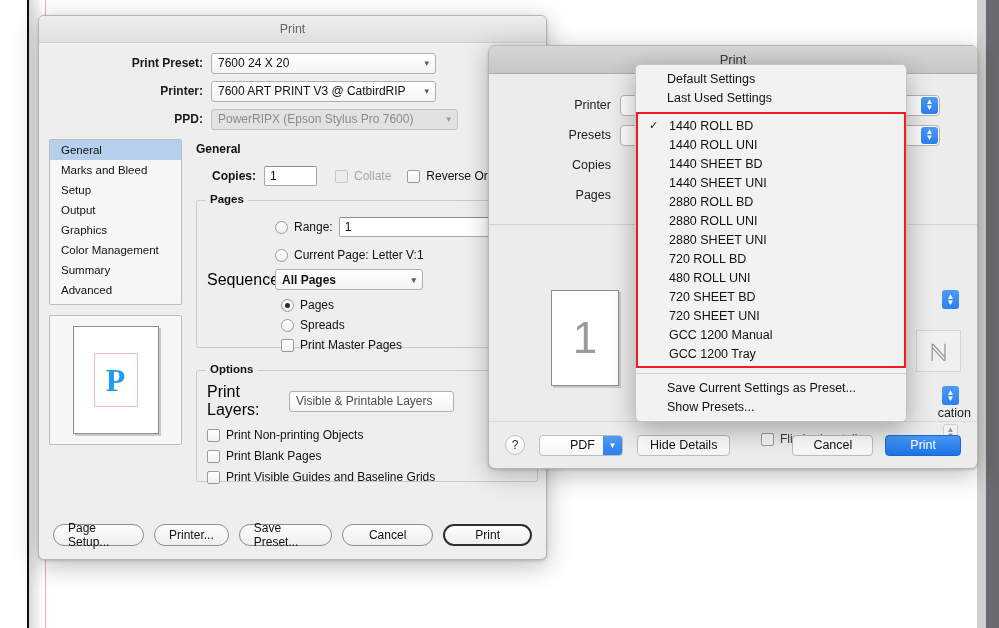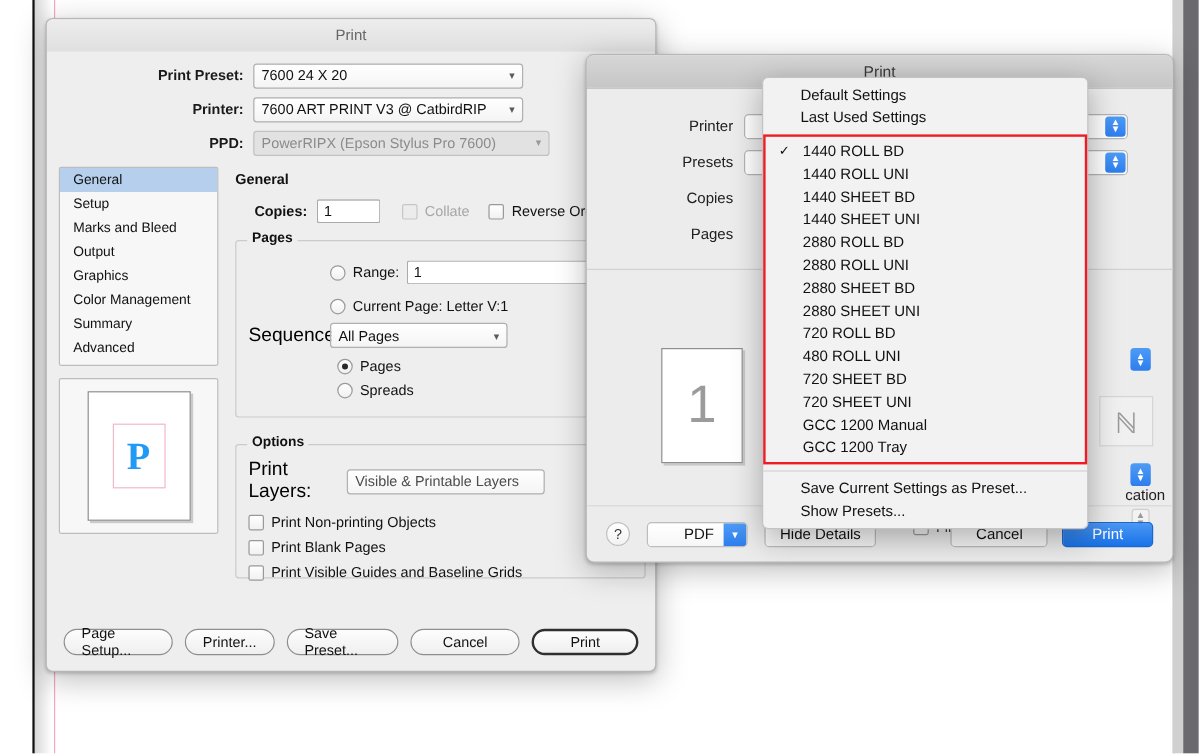--- a/index.html
+++ b/index.html
@@ -227,22 +227,22 @@
         <span class="chev">▾</span>
       </div>
     </div>
   </div>
 
   <div class="id-body">
 
     <div class="id-side">
       <div class="side-list">
         <div class="side-item sel">General</div>
+        <div class="side-item">Marks and Bleed</div>
         <div class="side-item">Setup</div>
-        <div class="side-item">Marks and Bleed</div>
         <div class="side-item">Output</div>
         <div class="side-item">Graphics</div>
         <div class="side-item">Color Management</div>
         <div class="side-item">Summary</div>
         <div class="side-item">Advanced</div>
       </div>
       <div class="preview-box">
         <div class="page-sheet">
           <div class="page-frame">
             <span class="glyph">P</span>
@@ -275,35 +275,40 @@
         </div>
 
         <div style="display:flex; align-items:center; margin-top:11px;">
           <div style="width:68px;"></div>
           <span class="radio"></span>
           <span class="radio-label">Current Page: Letter V:1</span>
         </div>
 
         <div style="display:flex; align-items:center; margin-top:7px;">
           <div class="lbl2" style="width:68px;">Sequence:</div>
-          <div class="popup" style="width:148px;">
+          <div class="popup" style="width:148px;font-weight:bold;">
             <span>All Pages</span>
             <span class="chev">▾</span>
           </div>
         </div>
 
         <div style="display:flex; align-items:center; margin-top:8px;">
           <div style="width:74px;"></div>
           <span class="radio on"></span>
           <span class="radio-label">Pages</span>
         </div>
         <div style="display:flex; align-items:center; margin-top:6px;">
           <div style="width:74px;"></div>
           <span class="radio"></span>
           <span class="radio-label">Spreads</span>
+        </div>
+        <div style="display:flex; align-items:center; margin-top:6px;">
+          <div style="width:74px;"></div>
+          <span class="chk"></span>
+          <span class="chk-label">Print Master Pages</span>
         </div>
       </div>
 
       <div class="group" style="margin-top:22px; height:112px;">
         <div class="gtitle">Options</div>
         <div style="display:flex; align-items:center; margin-top:2px;">
           <div class="lbl2" style="width:82px;">Print Layers:</div>
           <div class="popup" style="width:165px; color:#4c4c4c;">
             <span>Visible &amp; Printable Layers</span>
           </div>
@@ -412,21 +417,20 @@
   <div class="menu-redbox" style="margin-top:5px;">
     <div class="menu-item">
       <span class="tick">✓</span>
       <span>1440 ROLL BD</span>
     </div>
     <div class="menu-item">1440 ROLL UNI</div>
     <div class="menu-item">1440 SHEET BD</div>
     <div class="menu-item">1440 SHEET UNI</div>
     <div class="menu-item">2880 ROLL BD</div>
     <div class="menu-item">2880 ROLL UNI</div>
-    <div class="menu-item">2880 SHEET BD</div>
     <div class="menu-item">2880 SHEET UNI</div>
     <div class="menu-item">720 ROLL BD</div>
     <div class="menu-item">480 ROLL UNI</div>
     <div class="menu-item">720 SHEET BD</div>
     <div class="menu-item">720 SHEET UNI</div>
     <div class="menu-item">GCC 1200 Manual</div>
     <div class="menu-item">GCC 1200 Tray</div>
   </div>
 
   <div class="menu-sep"></div>

